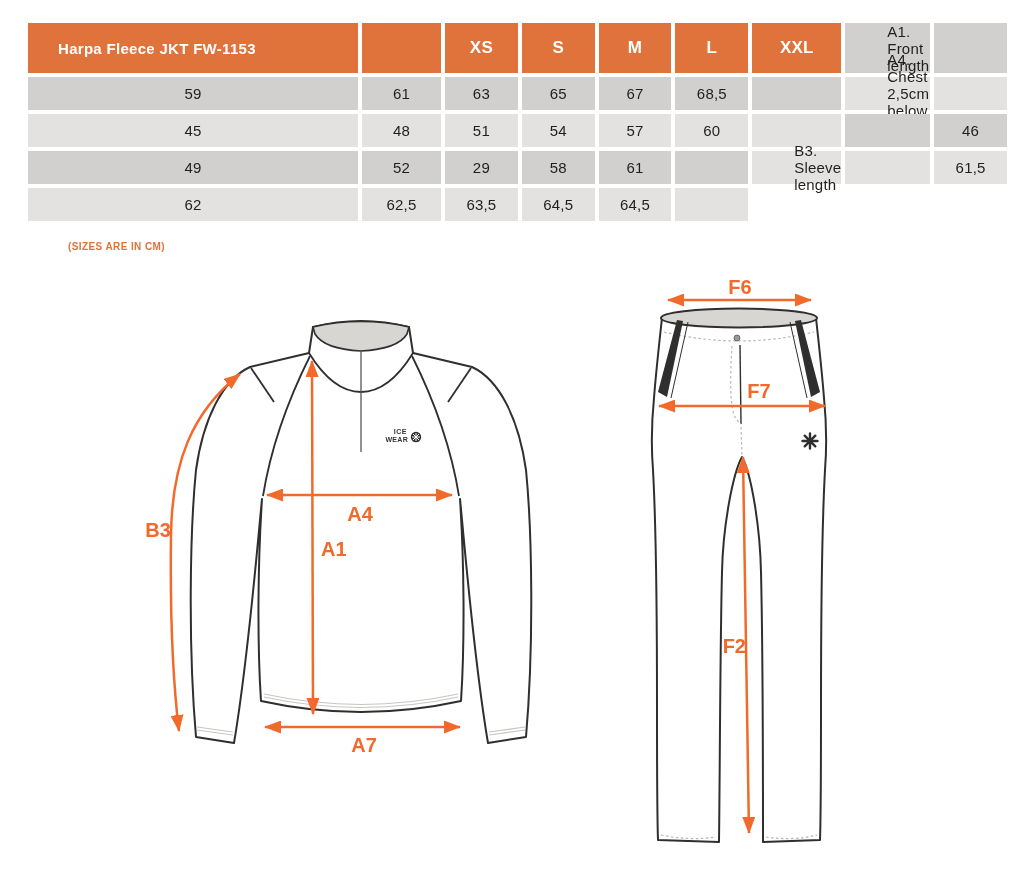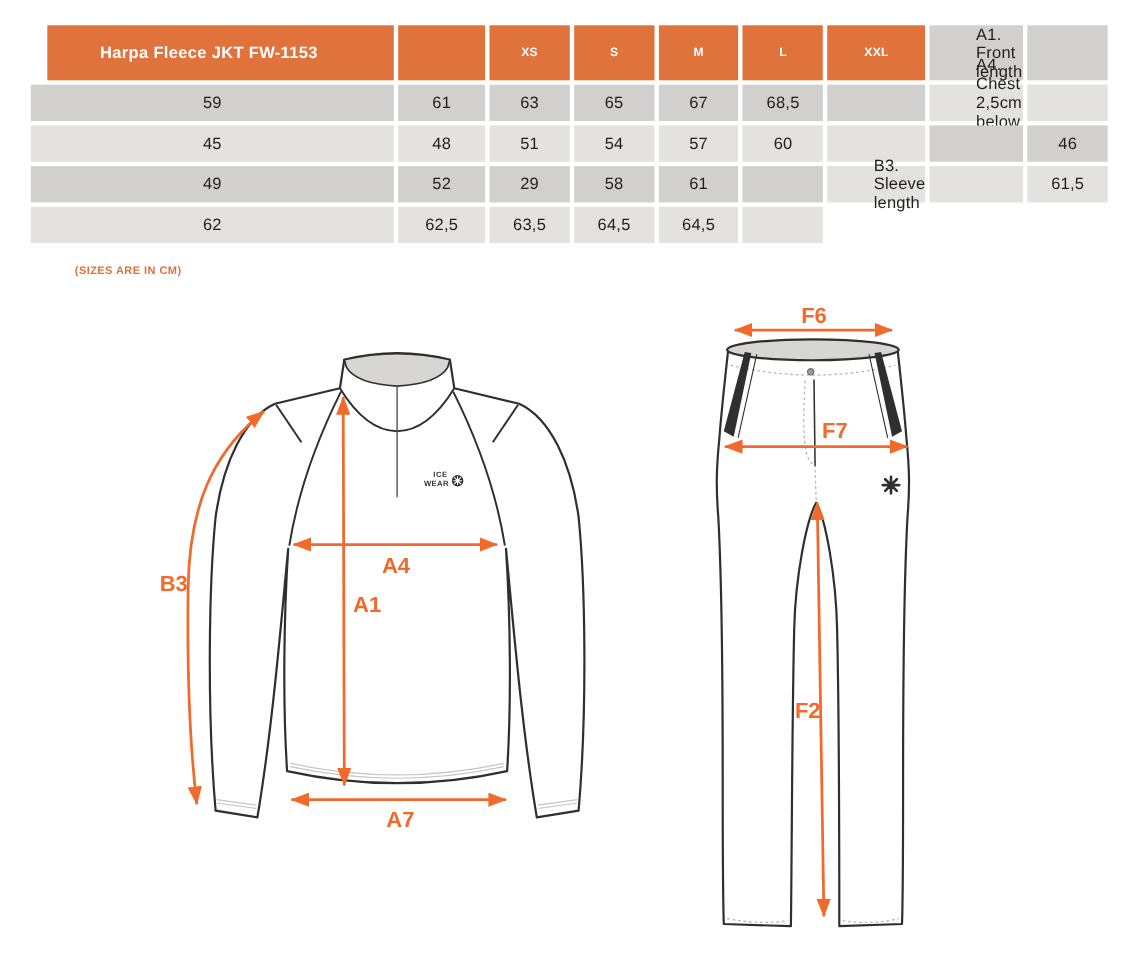--- a/index.html
+++ b/index.html
@@ -9,22 +9,22 @@
   }
   
   .size-table{
     position:absolute;left:28px;top:23px;width:979px;
     display:grid;
     grid-template-columns:330px 79px repeat(7,1fr);
     grid-template-rows:50px repeat(4,33px);
     gap:4px;
   }
   .cell{display:flex;align-items:center;justify-content:center;font-size:15px;letter-spacing:.2px;}
-  .cell.head{background:#e0723c;color:#ffffff;font-weight:bold;font-size:11px;}
-  .cell.title{justify-content:flex-start;padding-left:48px;font-size:15px;letter-spacing:.3px;margin-left:15px;}
+  .cell.head{background:#e0723c;color:#ffffff;font-weight:bold;font-size:17px;}
+  .cell.title{justify-content:flex-start;padding-left:30px;font-size:15px;letter-spacing:.3px;}
   .cell.label{justify-content:flex-start;padding-left:42px;}
   .r-dark{background:#d1d0ce;}
   .r-light{background:#e3e2e0;}
   
   .units-note{
     position:absolute;left:68px;top:241px;
     color:#e0723c;font-size:10px;font-weight:600;letter-spacing:.4px;
   }
   
   .diagram-svg{position:absolute;left:0;top:268px;width:1031px;height:618px;}

